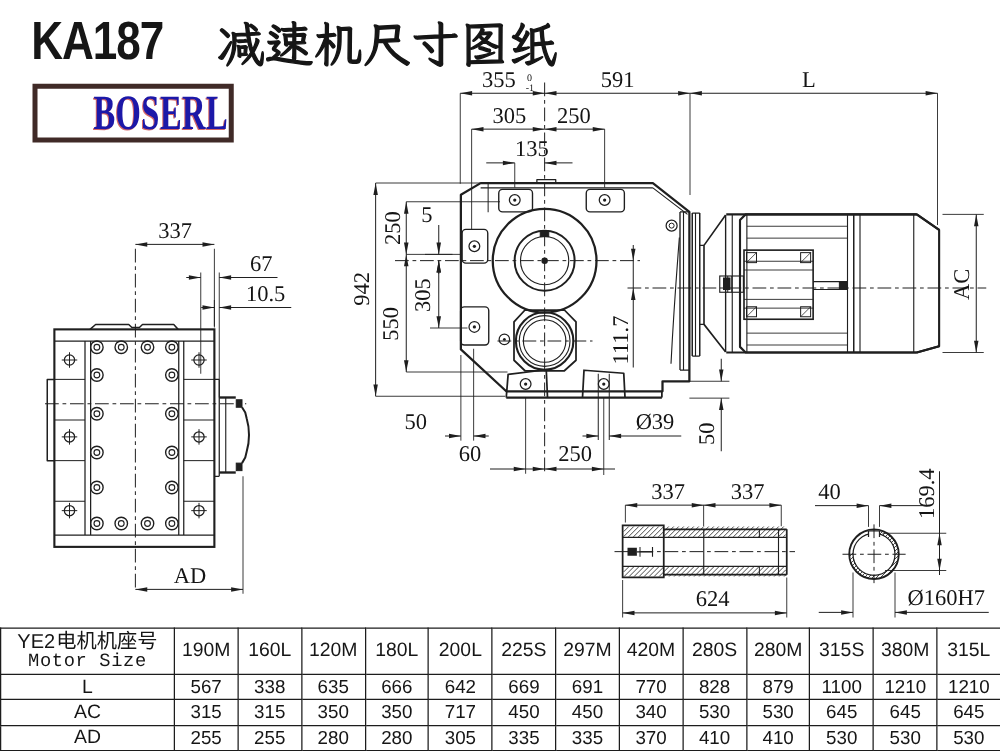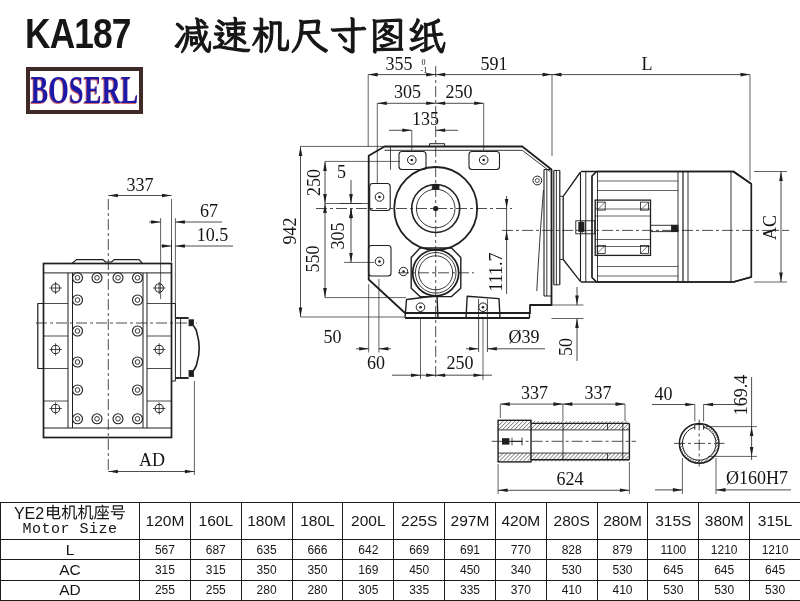--- a/index.html
+++ b/index.html
@@ -4,37 +4,37 @@
 <style>
   html,body{margin:0;padding:0;background:#ffffff;}
   #stage{position:relative;width:800px;height:601px;background:#ffffff;overflow:hidden;
          font-family:"Liberation Sans",sans-serif;}
   #title{position:absolute;left:25px;top:13px;display:flex;align-items:flex-start;white-space:nowrap;gap:44px;}
   #title .model{font-family:"Liberation Sans",sans-serif;font-weight:700;font-size:43px;line-height:41px;
                 color:#161616;letter-spacing:-1px;transform:scaleX(0.82);transform-origin:left top;}
   #title svg{margin-left:-25px;margin-top:2px;}
   .hidden-data{position:absolute;width:1px;height:1px;overflow:hidden;clip:rect(0 0 0 0);white-space:nowrap;}
   #logo{position:absolute;left:26px;top:67px;width:109px;height:38.5px;border:4px solid #402a27;
-        background:#ffffff;display:flex;align-items:center;justify-content:center;}
+        background:#ffffff;display:flex;align-items:center;justify-content:center;padding-left:44px;}
   #logo .logotext{font-family:"Liberation Serif",serif;font-weight:700;font-size:39.5px;color:#1c18a8;
         letter-spacing:0px;transform:scaleX(0.66);text-shadow:-1.2px 1.2px 0 rgba(195,40,40,0.7);letter-spacing:0.5px;}
   #drawing{position:absolute;left:0;top:0;}
   .dim{font-family:"Liberation Serif",serif;fill:#141414;}
   #dimtable{position:absolute;left:0;top:502px;width:800px;}
   table{border-collapse:collapse;table-layout:fixed;width:800px;}
   td,th{border:1.7px solid #1c1c1c;padding:0;text-align:center;vertical-align:middle;
         font-family:"Liberation Sans",sans-serif;color:#161616;font-weight:400;}
   tr.hrow{height:37px;}
   tr{height:20.3px;}
   .hline1{display:flex;align-items:center;justify-content:center;gap:1px;
           font-size:16px;line-height:17px;position:relative;}
   .hline2{font-family:"Liberation Mono",monospace;font-size:15px;line-height:16px;letter-spacing:0.5px;}
   .ccell{font-size:15.5px;}
   .rlabel{font-size:15.5px;}
-  .vcell{font-size:12px;}
+  .vcell{font-size:15px;}
 </style>
 </head>
 <body>
 
 <div id="stage">
   <div id="title">
     <span class="model">KA187</span>
     <svg width="273" height="42" viewBox="0 0 273 42" style="display:block">
         <path transform="translate(0.00,34.32) scale(0.039000,-0.039000)" d="M952 204Q940 204 935 168Q925 83 913 36Q901 -10 895 -10Q889 -10 852 38Q816 87 772 190Q804 243 841 326Q878 408 878 428Q878 447 838 469Q823 476 818 476Q812 476 812 470L812 466Q814 462 814 456L814 440Q814 430 798 378Q782 325 747 257Q717 335 693 496Q688 529 686 540L876 551Q903 553 903 565Q903 579 875 598Q864 606 858 606Q852 606 842 602Q832 599 824 598Q816 598 806 597L680 589Q670 654 661 772Q659 791 631 798Q603 806 589 806Q575 806 575 800Q575 795 584 787Q592 779 596 768Q599 758 602 732Q605 706 610 666Q614 625 619 585L405 572Q353 598 338 598Q324 598 324 590Q324 586 326 581L332 567Q342 540 342 473L342 404Q342 357 335 283Q321 120 225 -56Q217 -71 217 -80Q217 -89 223 -89Q229 -89 250 -68Q271 -47 298 -6Q324 34 348 92Q373 151 388 229Q404 307 404 479L404 524L626 537Q642 436 659 354Q676 272 708 190Q641 80 541 -27Q526 -43 526 -50Q526 -58 532 -58Q539 -58 570 -36Q600 -14 644 28Q687 71 732 132Q767 52 797 8Q859 -83 905 -83Q923 -83 936 -68Q950 -53 954 -20Q966 72 966 138Q966 204 952 204ZM787 641Q803 624 813 624Q823 624 834 639Q844 654 844 659Q844 671 786 720Q727 768 714 768Q702 768 694 757Q686 746 686 738Q686 731 695 724Q743 688 787 641ZM446 442L424 445Q418 445 418 441Q418 437 424 421Q435 393 459 393L472 394L614 401Q635 403 635 415Q635 427 620 440Q605 454 598 454Q591 454 583 450Q575 446 563 446L466 443ZM591 325L498 319Q456 331 444 331Q431 331 431 326Q431 321 437 311Q443 301 444 277L450 166L450 155L447 122Q447 110 462 100Q478 89 488 89Q504 89 504 106L504 109L503 126L612 132Q623 133 630 135Q638 137 638 146Q638 154 621 178L632 282Q633 287 635 291Q637 295 637 301Q637 307 626 316Q615 326 603 326ZM577 280L571 174L501 171L497 275ZM274 536Q274 545 222 593Q171 641 146 658Q121 675 115 675Q109 675 97 664Q85 652 85 644Q85 637 88 632Q92 628 126 599Q160 570 194 532Q227 494 234 494Q242 494 250 501Q274 520 274 536ZM111 48L115 48Q127 48 136 58Q144 69 179 124Q214 180 264 280Q313 380 313 397Q313 414 306 414Q293 414 274 384Q174 224 96 126Q80 106 64 98Q49 91 49 84Q49 82 62 68Q75 54 111 48Z" fill="#161616" stroke="#161616" stroke-width="28.2"></path>
         <path transform="translate(39.00,34.32) scale(0.039000,-0.039000)" d="M899 -64L910 -64Q928 -63 936 -57Q945 -51 961 -25Q969 -12 969 -8Q969 0 953 0L945 0Q937 -1 928 -1Q918 -1 907 -1Q860 -1 797 4Q734 10 664 19Q593 28 523 39Q453 50 392 60Q331 71 287 80Q257 86 226 89Q272 128 290 148Q309 168 309 187Q309 198 304 205Q300 212 282 224Q263 237 220 264Q214 269 214 271Q214 273 216 275Q233 297 251 319Q269 341 294 369Q299 374 304 380Q310 387 310 394Q310 407 296 418Q282 428 271 428Q269 428 266 428Q264 427 261 427L124 415Q119 414 114 414Q108 414 103 414Q86 414 71 417Q70 417 68 418Q67 418 66 418Q59 418 59 411L62 398Q66 386 78 374Q89 361 111 361Q117 361 124 362Q130 362 139 363L224 371Q208 352 194 335Q181 318 170 303Q152 278 152 261Q152 241 179 225Q212 207 238 189Q242 185 242 182Q242 181 240 177Q223 157 200 136Q178 114 149 90Q94 86 70 80Q45 75 40 68Q34 62 34 55L35 45Q36 35 41 25Q46 15 58 15Q61 15 66 16Q70 18 76 19Q106 28 132 32Q158 36 180 36Q207 36 231 32Q255 29 278 24Q322 16 386 4Q450 -7 524 -19Q598 -31 670 -41Q742 -51 802 -58Q863 -64 899 -64ZM573 517L572 408L459 404L450 510ZM767 527L752 416L629 411L630 520ZM241 469Q251 469 258 478Q266 488 270 499Q275 510 275 512Q275 517 272 522Q269 527 256 537Q244 547 216 565Q188 583 138 612Q127 619 119 619Q109 619 97 604Q88 594 88 586Q88 576 106 565Q133 548 160 528Q188 507 219 481Q226 476 231 472Q236 469 241 469ZM288 603Q294 603 303 610Q312 618 318 628Q325 637 325 644Q325 651 312 664Q298 678 278 694Q258 709 236 723Q215 737 198 746Q181 755 175 755Q164 755 154 742Q144 729 144 724Q144 716 160 705Q189 686 216 664Q243 641 269 615Q281 603 288 603ZM629 363L812 371Q820 372 828 374Q835 375 835 381Q835 386 829 394Q823 402 808 415L828 524Q829 529 834 534Q838 539 838 545Q838 553 823 566Q808 579 792 579L785 579L630 570L630 636L843 649Q850 650 855 654Q860 657 860 663Q860 673 849 684Q838 694 825 701Q812 708 806 708Q802 708 800 707Q790 703 780 701Q769 699 755 698L630 690L630 792Q630 806 616 812Q601 817 586 818Q572 819 571 819Q556 819 556 811Q556 807 562 799Q570 789 572 779Q574 769 574 758L574 687L402 676L391 676Q370 676 353 680Q350 681 346 681Q340 681 340 675Q340 671 341 668Q346 655 358 638Q370 621 395 621Q402 621 410 622Q419 622 429 623L573 632L573 567L444 560Q421 566 406 568Q391 571 383 571Q371 571 371 565Q371 559 381 544Q385 538 388 528Q391 517 392 506L403 403Q403 399 404 396Q404 392 404 388Q404 382 404 376Q403 370 402 363L402 357Q402 344 412 336Q421 328 432 325Q444 322 448 322Q458 322 462 328Q465 334 465 342L465 346L464 355L539 358Q493 296 442 243Q391 190 341 151Q317 133 317 122Q317 116 326 116Q338 116 363 130Q388 144 419 167Q450 190 480 218Q511 245 536 273Q561 301 574 324L573 307Q572 290 572 276Q572 255 572 230Q572 205 572 188L571 170Q571 152 570 132Q568 111 564 88Q564 86 564 84Q563 82 563 80Q563 68 573 58Q583 48 595 42Q607 37 612 37Q621 37 625 45Q629 53 629 66L629 278Q680 247 726 216Q771 185 817 149Q831 138 839 138Q847 138 854 146Q862 154 866 164Q871 174 871 179Q871 190 850 204Q819 226 786 247Q753 268 724 286Q695 303 675 314Q655 324 650 324Q639 324 629 307Z" fill="#161616" stroke="#161616" stroke-width="28.2"></path>
@@ -330,57 +330,57 @@
                   <path transform="translate(0.00,14.26) scale(0.016200,-0.016200)" d="M452 408L452 264L204 264L204 408ZM531 408L788 408L788 264L531 264ZM452 478L204 478L204 621L452 621ZM531 478L531 621L788 621L788 478ZM126 695L126 129L204 129L204 191L452 191L452 85C452 -32 485 -63 597 -63C622 -63 791 -63 818 -63C925 -63 949 -10 962 142C939 148 907 162 887 176C880 46 870 13 814 13C778 13 632 13 602 13C542 13 531 25 531 83L531 191L865 191L865 695L531 695L531 838L452 838L452 695Z" fill="#161616"></path>
                   <path transform="translate(16.20,14.26) scale(0.016200,-0.016200)" d="M498 783L498 462C498 307 484 108 349 -32C366 -41 395 -66 406 -80C550 68 571 295 571 462L571 712L759 712L759 68C759 -18 765 -36 782 -51C797 -64 819 -70 839 -70C852 -70 875 -70 890 -70C911 -70 929 -66 943 -56C958 -46 966 -29 971 0C975 25 979 99 979 156C960 162 937 174 922 188C921 121 920 68 917 45C916 22 913 13 907 7C903 2 895 0 887 0C877 0 865 0 858 0C850 0 845 2 840 6C835 10 833 29 833 62L833 783ZM218 840L218 626L52 626L52 554L208 554C172 415 99 259 28 175C40 157 59 127 67 107C123 176 177 289 218 406L218 -79L291 -79L291 380C330 330 377 268 397 234L444 296C421 322 326 429 291 464L291 554L439 554L439 626L291 626L291 840Z" fill="#161616"></path>
                   <path transform="translate(32.40,14.26) scale(0.016200,-0.016200)" d="M498 783L498 462C498 307 484 108 349 -32C366 -41 395 -66 406 -80C550 68 571 295 571 462L571 712L759 712L759 68C759 -18 765 -36 782 -51C797 -64 819 -70 839 -70C852 -70 875 -70 890 -70C911 -70 929 -66 943 -56C958 -46 966 -29 971 0C975 25 979 99 979 156C960 162 937 174 922 188C921 121 920 68 917 45C916 22 913 13 907 7C903 2 895 0 887 0C877 0 865 0 858 0C850 0 845 2 840 6C835 10 833 29 833 62L833 783ZM218 840L218 626L52 626L52 554L208 554C172 415 99 259 28 175C40 157 59 127 67 107C123 176 177 289 218 406L218 -79L291 -79L291 380C330 330 377 268 397 234L444 296C421 322 326 429 291 464L291 554L439 554L439 626L291 626L291 840Z" fill="#161616"></path>
                   <path transform="translate(48.60,14.26) scale(0.016200,-0.016200)" d="M757 606C736 486 687 391 606 330L606 623L533 623L533 228L255 228L255 161L533 161L533 12L190 12L190 -54L953 -54L953 12L606 12L606 161L891 161L891 228L606 228L606 327C622 316 648 295 659 284C701 319 736 362 764 414C818 367 875 312 907 276L952 324C917 363 849 424 790 472C805 510 816 552 824 597ZM350 606C329 481 282 378 198 314C215 304 244 282 255 271C299 309 335 357 363 415C404 375 447 329 471 297L516 347C489 382 435 435 388 476C401 514 411 554 418 598ZM480 823C498 796 517 764 533 734L112 734L112 456C112 311 105 109 27 -35C45 -43 77 -64 91 -77C173 76 186 302 186 456L186 664L949 664L949 734L618 734C601 769 575 813 550 847Z" fill="#161616"></path>
                   <path transform="translate(64.80,14.26) scale(0.016200,-0.016200)" d="M260 732L736 732L736 596L260 596ZM185 799L185 530L815 530L815 799ZM63 440L63 371L269 371C249 309 224 240 203 191L727 191C708 75 688 19 663 -1C651 -9 639 -10 615 -10C587 -10 514 -9 444 -2C458 -23 468 -52 470 -74C539 -78 605 -79 639 -77C678 -76 702 -70 726 -50C763 -18 788 57 812 225C814 236 816 259 816 259L315 259L352 371L933 371L933 440Z" fill="#161616"></path>
                 </svg>
                 <span class="hidden-data">YE2电机机座号</span>
               </div>
               <div class="hline2">Motor Size</div>
             </th>
+            <th class="ccell">190M</th>
+            <th class="ccell">160L</th>
             <th class="ccell">120M</th>
-            <th class="ccell">160L</th>
-            <th class="ccell">180M</th>
             <th class="ccell">180L</th>
             <th class="ccell">200L</th>
             <th class="ccell">225S</th>
             <th class="ccell">297M</th>
             <th class="ccell">420M</th>
             <th class="ccell">280S</th>
             <th class="ccell">280M</th>
             <th class="ccell">315S</th>
             <th class="ccell">380M</th>
             <th class="ccell">315L</th>
           </tr>
           <tr>
             <td class="rlabel">L</td>
             <td class="vcell">567</td>
-            <td class="vcell">687</td>
+            <td class="vcell">338</td>
             <td class="vcell">635</td>
             <td class="vcell">666</td>
             <td class="vcell">642</td>
             <td class="vcell">669</td>
             <td class="vcell">691</td>
             <td class="vcell">770</td>
             <td class="vcell">828</td>
             <td class="vcell">879</td>
             <td class="vcell">1100</td>
             <td class="vcell">1210</td>
             <td class="vcell">1210</td>
           </tr>
           <tr>
             <td class="rlabel">AC</td>
             <td class="vcell">315</td>
             <td class="vcell">315</td>
             <td class="vcell">350</td>
             <td class="vcell">350</td>
-            <td class="vcell">169</td>
+            <td class="vcell">717</td>
             <td class="vcell">450</td>
             <td class="vcell">450</td>
             <td class="vcell">340</td>
             <td class="vcell">530</td>
             <td class="vcell">530</td>
             <td class="vcell">645</td>
             <td class="vcell">645</td>
             <td class="vcell">645</td>
           </tr>
           <tr>

